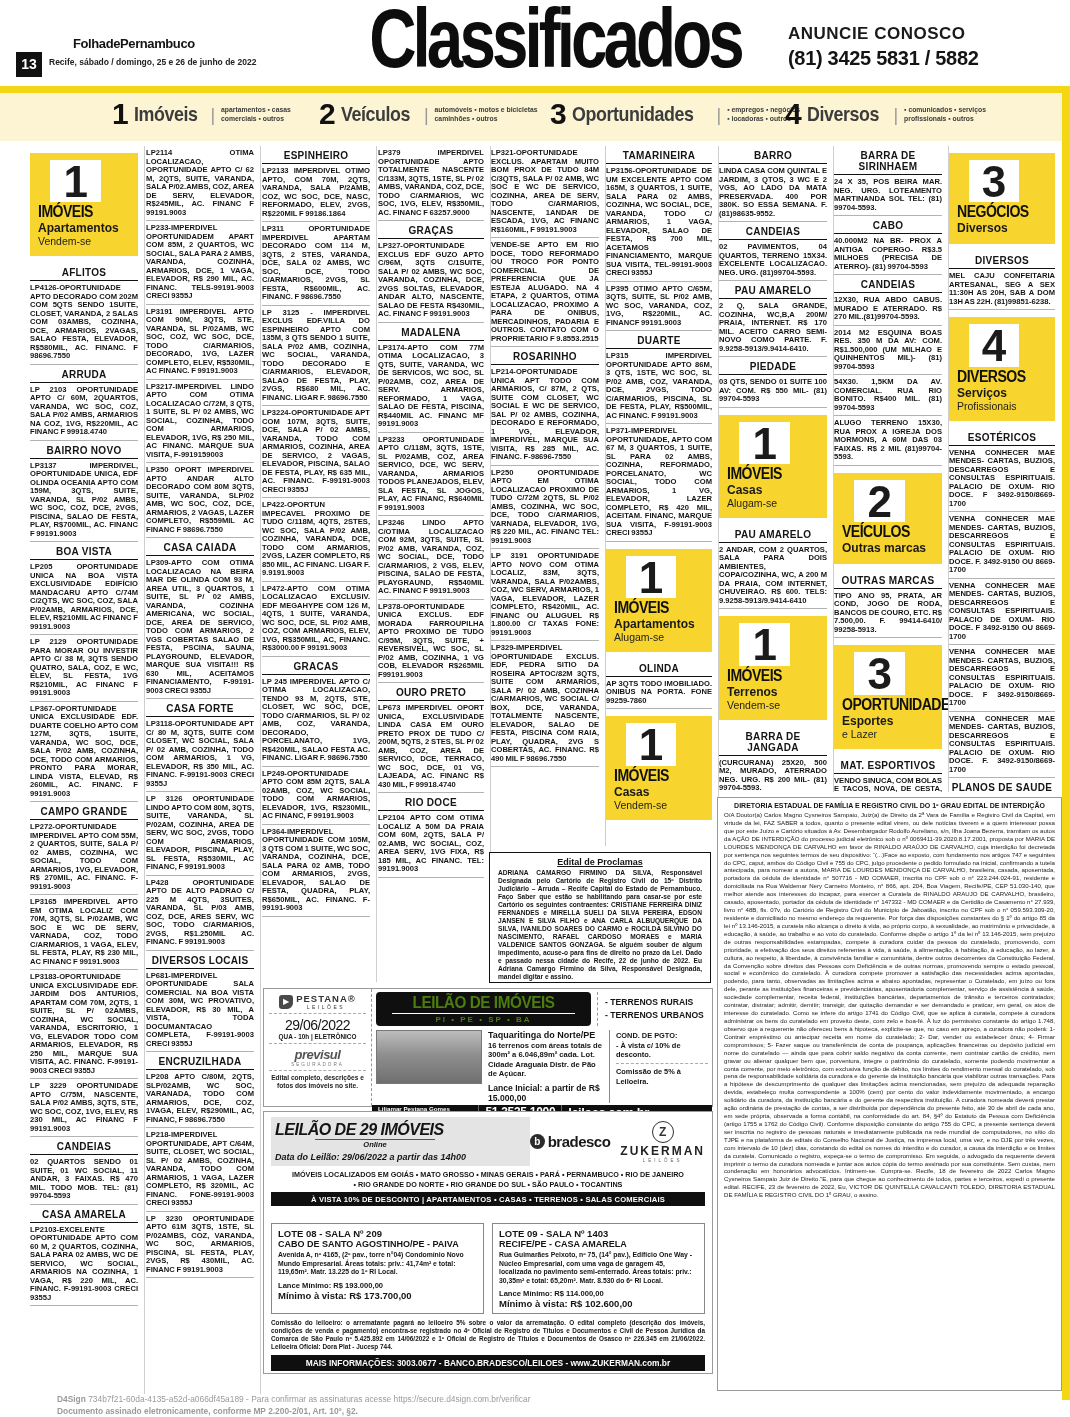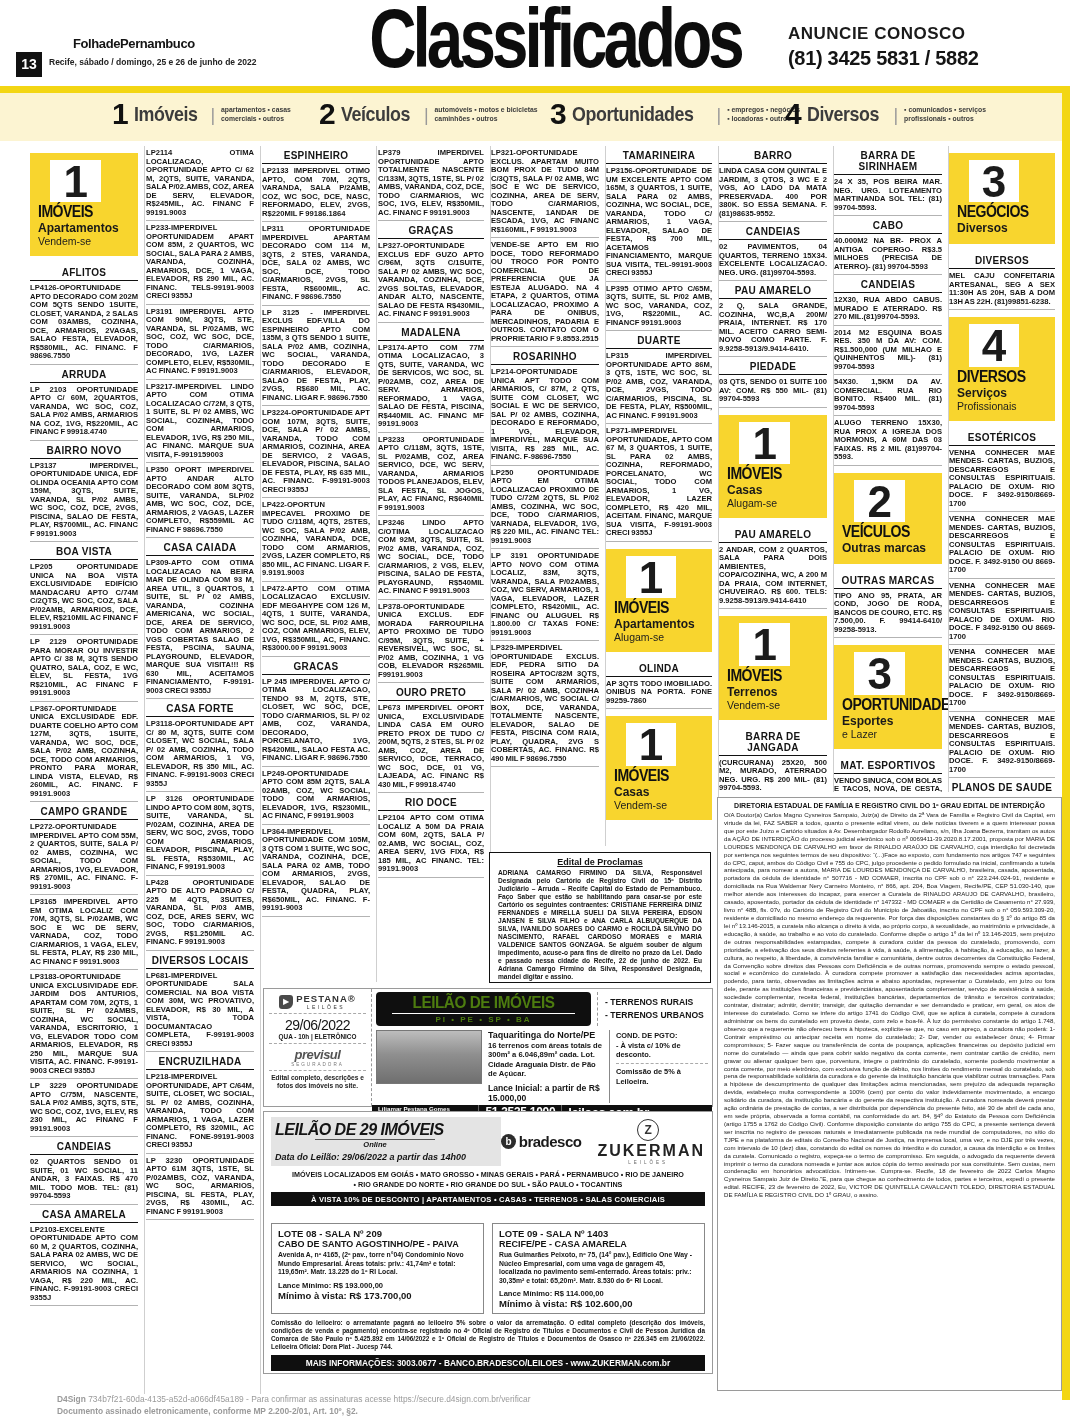--- a/index.html
+++ b/index.html
@@ -94,21 +94,21 @@
   .zk-title{font-size:16px;font-weight:900;letter-spacing:-0.5px;}
   .zk-online{font-size:7.5px;font-weight:800;text-align:center;border-top:1px solid #555;width:120px;margin-left:40px;}
   .zk-date{font-size:9px;font-weight:800;margin-top:3px;}
   .zk-logos{flex:1;display:flex;align-items:center;justify-content:flex-end;gap:10px;}
   .zk-bradesco{font-size:15px;font-weight:900;letter-spacing:-0.5px;color:#1a1a1a;display:flex;align-items:center;gap:3px;}
   .zk-bicon{width:15px;height:15px;border-radius:50%;background:#2c2c2c;color:#fff;font-size:10px;font-weight:900;
             text-align:center;line-height:15px;}
   .zk-zuk{text-align:center;}
   .zk-zicon{width:20px;height:20px;border:1.5px solid #333;border-radius:50%;margin:0 auto 1px;
             font-size:12px;font-weight:700;line-height:20px;color:#333;}
-  .zk-zname{font-size:16px;font-weight:700;letter-spacing:2px;color:#222;margin-left:6px;}
+  .zk-zname{font-size:12px;font-weight:700;letter-spacing:2px;color:#222;}
   .zk-zsub{font-size:4.5px;letter-spacing:3px;color:#666;}
   .zk-loc{font-size:7.2px;font-weight:800;text-align:center;margin-top:4px;line-height:1.35;}
   .zk-bar{background:#0f0f0f;color:#fff;font-size:7.6px;font-weight:800;text-align:center;
           padding:2.5px 0;margin-top:3px;letter-spacing:0.2px;}
   .zk-lots{display:flex;gap:8px;margin-top:17px;}
   .zk-lot{flex:1;border:1px solid #888;padding:4px 6px;}
   .zk-lot .t1{font-size:9.5px;font-weight:900;}
   .zk-lot .t2{font-size:9px;font-weight:900;}
   .zk-lot .d{font-size:6.8px;font-weight:600;line-height:1.25;margin-top:2px;}
   .zk-lot .lance{font-size:7.6px;font-weight:800;margin-top:4px;}
@@ -201,38 +201,39 @@
       <p class="ad">LP350 OPORT IMPERDIVEL APTO ANDAR ALTO DECORADO COM 80M 3QTS, SUITE, VARANDA, SLP/02 AMB, WC SOC, COZ, DCE, ARMARIOS, 2 VAGAS, LAZER COMPLETO, R$559MIL AC FINANC F 98696.7550</p>
       <div class="sec-h">CASA CAIADA</div>
       <p class="ad">LP309-APTO COM OTIMA LOCALIZACAO NA BEIRA MAR DE OLINDA COM 93 M, AREA UTIL, 3 QUARTOS, 1 SUITE, SL P/ 02 AMBS, VARANDA, COZINHA AMERICANA, WC SOCIAL, DCE, AREA DE SERVICO, TODO COM ARMARIOS, 2 VGS COBERTAS SALAO DE FESTA, PSCINA, SAUNA, PLAYGROUND, ELEVADOR, MARQUE SUA VISITA!!! R$ 630 MIL, ACEITAMOS FINANCIAMENTO, F-99191-9003 CRECI 9355J</p>
       <div class="sec-h">CASA FORTE</div>
       <p class="ad">LP3118-OPORTUNIDADE APT C/ 80 M, 3QTS, SUITE COM CLOSET, WC SOCIAL, SALA P/ 02 AMB, COZINHA, TODO COM ARMARIOS, 1 VG, ELEVADOR, R$ 350 MIL, AC. FINANC. F-99191-9003 CRECI 9355J</p>
       <p class="ad">LP 3126 OPORTUNIDADE LINDO APTO COM 80M, 3QTS, SUITE, VARANDA, SL P/02AM, COZINHA, AREA DE SERV, WC SOC, 2VGS, TODO COM ARMARIOS, ELEVADOR, PISCINA, PLAY, SL FESTA, R$530MIL, AC FINANC, F 99191.9003</p>
       <p class="ad">LP428 OPORTUNIDADE APTO DE ALTO PADRAO C/ 225 M 4QTS, 3SUITES, VARANDA, SL P/03 AMB, COZ, DCE, ARES SERV, WC SOC, TODO C/ARMARIOS, 2VGS, R$1.250MIL AC. FINANC. F 99191.9003</p>
       <div class="sec-h">DIVERSOS LOCAIS</div>
       <p class="ad">LP681-IMPERDIVEL OPORTUNIDADE SALA COMERCIAL NA BOA VISTA COM 30M, WC PROVATIVO, ELEVADOR, R$ 30 MIL, A VISTA, TODA DOCUMANTACAO COMPLETA, F-99191-9003 CRECI 9355J</p>
       <div class="sec-h">ENCRUZILHADA</div>
+      <p class="ad">LP208 APTO C/80M, 2QTS, SLP/02AMB, WC SOC, VARANADA, TODO COM ARMARIOS, DCE, COZ, 1VAGA, ELEV, R$290MIL, AC, FINANC, F 98696.7550</p>
       <p class="ad">LP218-IMPERDIVEL OPORTUNIDADE, APT C/64M, SUITE, CLOSET, WC SOCIAL, SL P/ 02 AMBS, COZINHA, VARANDA, TODO COM ARMARIOS, 1 VAGA, LAZER COMPLETO, R$ 320MIL, AC FINANC. FONE-99191-9003 CRECI 9355J</p>
       <p class="ad">LP 3230 OPORTUNIDADE APTO 61M 3QTS, 1STE, SL P/02AMBS, COZ, VARANDA, WC SOC, ARMARIOS, PISCINA, SL FESTA, PLAY, 2VGS, R$ 430MIL, AC. FINANC F 99191.9003</p>
     </div>
   <div class="col" id="col-c3">
       <div class="sec-h">ESPINHEIRO</div>
       <p class="ad">LP2133 IMPERDIVEL OTIMO APTO, COM 70M, 2QTS, VARANDA, SALA P/2AMB, COZ, WC SOC, DCE, NASC, REFORMADO, ELEV, 2VGS, R$220MIL F 99186.1864</p>
       <p class="ad">LP311 OPORTUNIDADE IMPERDIVEL APARTAM DECORADO COM 114 M, 3QTS, 2 STES, VARANDA, DCE, SALA 02 AMBS, WC SOC, DCE, TODO C/ARMARIOS, 2VGS, SL FESTA, R$600MIL, AC. FINANC. F 98696.7550</p>
       <p class="ad">LP 3125 - IMPERDIVEL EXCLUS EDF.VILLA DO ESPINHEIRO APTO COM 135M, 3 QTS SENDO 1 SUITE, SALA P/02 AMB, COZINHA, WC SOCIAL, VARANDA, TODO DECORADO E C/ARMARIOS, ELEVADOR, SALAO DE FESTA, PLAY, 2VGS, R$680 MIL, AC. FINANC. LIGAR F. 98696.7550</p>
       <p class="ad">LP3224-OPORTUNIDADE APT COM 107M, 3QTS, SUITE, DCE, SALA P/ 02 AMBS, VARANDA, TODO COM ARMARIOS, COZINHA, AREA DE SERVICO, 2 VAGAS, ELEVADOR, PISCINA, SALAO DE FESTA, PLAY, R$ 635 MIL, AC. FINANC. F-99191-9003 CRECI 9355J</p>
       <p class="ad">LP422-OPORTUN IMPECAVEL PROXIMO DE TUDO C/118M, 4QTS, 2STES, WC SOC, SALA P/02 AMB, COZINHA, VARANDA, DCE, TODO COM ARMARIOS, 2VGS, LAZER COMPLETO, R$ 850 MIL, AC FINANC. LIGAR F. 9.9191.9003</p>
       <p class="ad">LP472-APTO COM OTIMA LOCALIZACAO EXCLUSIV. EDF MEGAHYPE COM 126 M, 4QTS, 1 SUITE, VARANDA, WC SOC, DCE, SL P/02 AMB, COZ, COM ARMARIOS, ELEV, 1VG, R$350MIL, AC, FINANC. R$3000.00 F 99191.9003</p>
       <div class="sec-h">GRACAS</div>
       <p class="ad">LP 245 IMPERDIVEL APTO C/ OTIMA LOCALIZACAO, TENDO 93 M, 2QTS, STE, CLOSET, WC SOC, DCE, TODO C/ARMARIOS, SL P/ 02 AMB, COZ, VARANDA, DECORADO, PORCELANATO, 1VG, R$420MIL, SALAO FESTA AC. FINANC. LIGAR F. 98696.7550</p>
       <p class="ad">LP249-OPORTUNIDADE APTO COM 85M 2QTS, SALA 02AMB, COZ, WC SOCIAL, TODO COM ARMARIOS, ELEVADOR, 1VG, R$230MIL, AC FINANC, F 99191.9003</p>
       <p class="ad">LP364-IMPERDIVEL OPORTUNIDADE COM 105M, 3 QTS COM 1 SUITE, WC SOC, VARANDA, COZINHA, DCE, SALA PARA 02 AMB, TODO COM ARMARIOS, 2VGS, ELEVADOR, SALAO DE FESTA, QUADRA, PLAY, R$650MIL, AC. FINANC. F-99191-9003</p>
     </div>
   <div class="col" id="col-c4">
-      <p class="ad">LP379 IMPERDIVEL OPORTUNIDADE APTO TOTALMENTE NASCENTE C/133M, 3QTS, 1STE, SL P/ 02 AMBS, VARANDA, COZ, DCE, TODO C/ARMARIOS, WC SOC, 1VG, ELEV, R$350MIL, AC. FINANC F 99191.9003</p>
+      <p class="ad">LP379 IMPERDIVEL OPORTUNIDADE APTO TOTALMENTE NASCENTE C/133M, 3QTS, 1STE, SL P/ 02 AMBS, VARANDA, COZ, DCE, TODO C/ARMARIOS, WC SOC, 1VG, ELEV, R$350MIL, AC. FINANC F 63257.9000</p>
       <div class="sec-h">GRAÇAS</div>
       <p class="ad">LP327-OPORTUNIDADE EXCLUS EDF GUZO APTO C/96M, 3QTS C/1SUITE, SALA P/ 02 AMBS, WC SOC, VARANDA, COZINHA, DCE, 2VGS SOLTAS, ELEVADOR, ANDAR ALTO, NASCENTE, SALAO DE FESTA R$430MIL, AC. FINANC F 99191.9003</p>
       <div class="sec-h">MADALENA</div>
       <p class="ad">LP3174-APTO COM 77M OTIMA LOCALIZACAO, 3 QTS, SUITE, VARANDA, WC DE SERVICOS, WC SOC, SL P/02AMB, COZ, AREA DE SERV. ARMARIOS, REFORMADO, 1 VAGA, SALAO DE FESTA, PISCINA, R$440MIL AC. FINANC MF 99191.9003</p>
       <p class="ad">LP3233 OPORTUNIDADE APTO C/118M, 3QTS, 1STE, SL P/02AMB, COZ, AREA SERVICO, DCE, WC SERV, VARANDA, ARMARIOS TODOS PLANEJADOS, ELEV, SLA FESTA, SL JOGOS, PLAY, AC FINANC, R$640MIL F 99191.9003</p>
       <p class="ad">LP3246 LINDO APTO C/OTIMA LOCALIZACAO COM 92M, 3QTS, SUITE, SL P/02 AMB, VARANDA, COZ, WC SOCIAL, DCE, TODO C/ARMARIOS, 2 VGS, ELEV, PISCINA, SALAO DE FESTA, PLAYGRAUND, R$540MIL AC. FINANC F 99191.9003</p>
       <p class="ad">LP378-OPORTUNIDADE UNICA EXCLUS. EDF MORADA FARROUPILHA APTO PROXIMO DE TUDO C/95M, 3QTS, SUITE, + REVERSIVEL, WC SOC, SL P/02 AMB, COZINHA, 1 VG COB, ELEVADOR R$265MIL F99191.9003</p>
       <div class="sec-h">OURO PRETO</div>
       <p class="ad">LP673 IMPERDIVEL OPORT UNICA, EXCLUSIVIDADE LINDA CASA EM OURO PRETO PROX DE TUDO C/ 200M, 5QTS, 2 STES, SL P/ 02 AMB, COZ, AREA DE SERVICO, DCE, TERRACO, WC SOC, DCE, 01 VG, LAJEADA, AC. FINANC R$ 430 MIL, F 99918.4740</p>
       <div class="sec-h">RIO DOCE</div>

